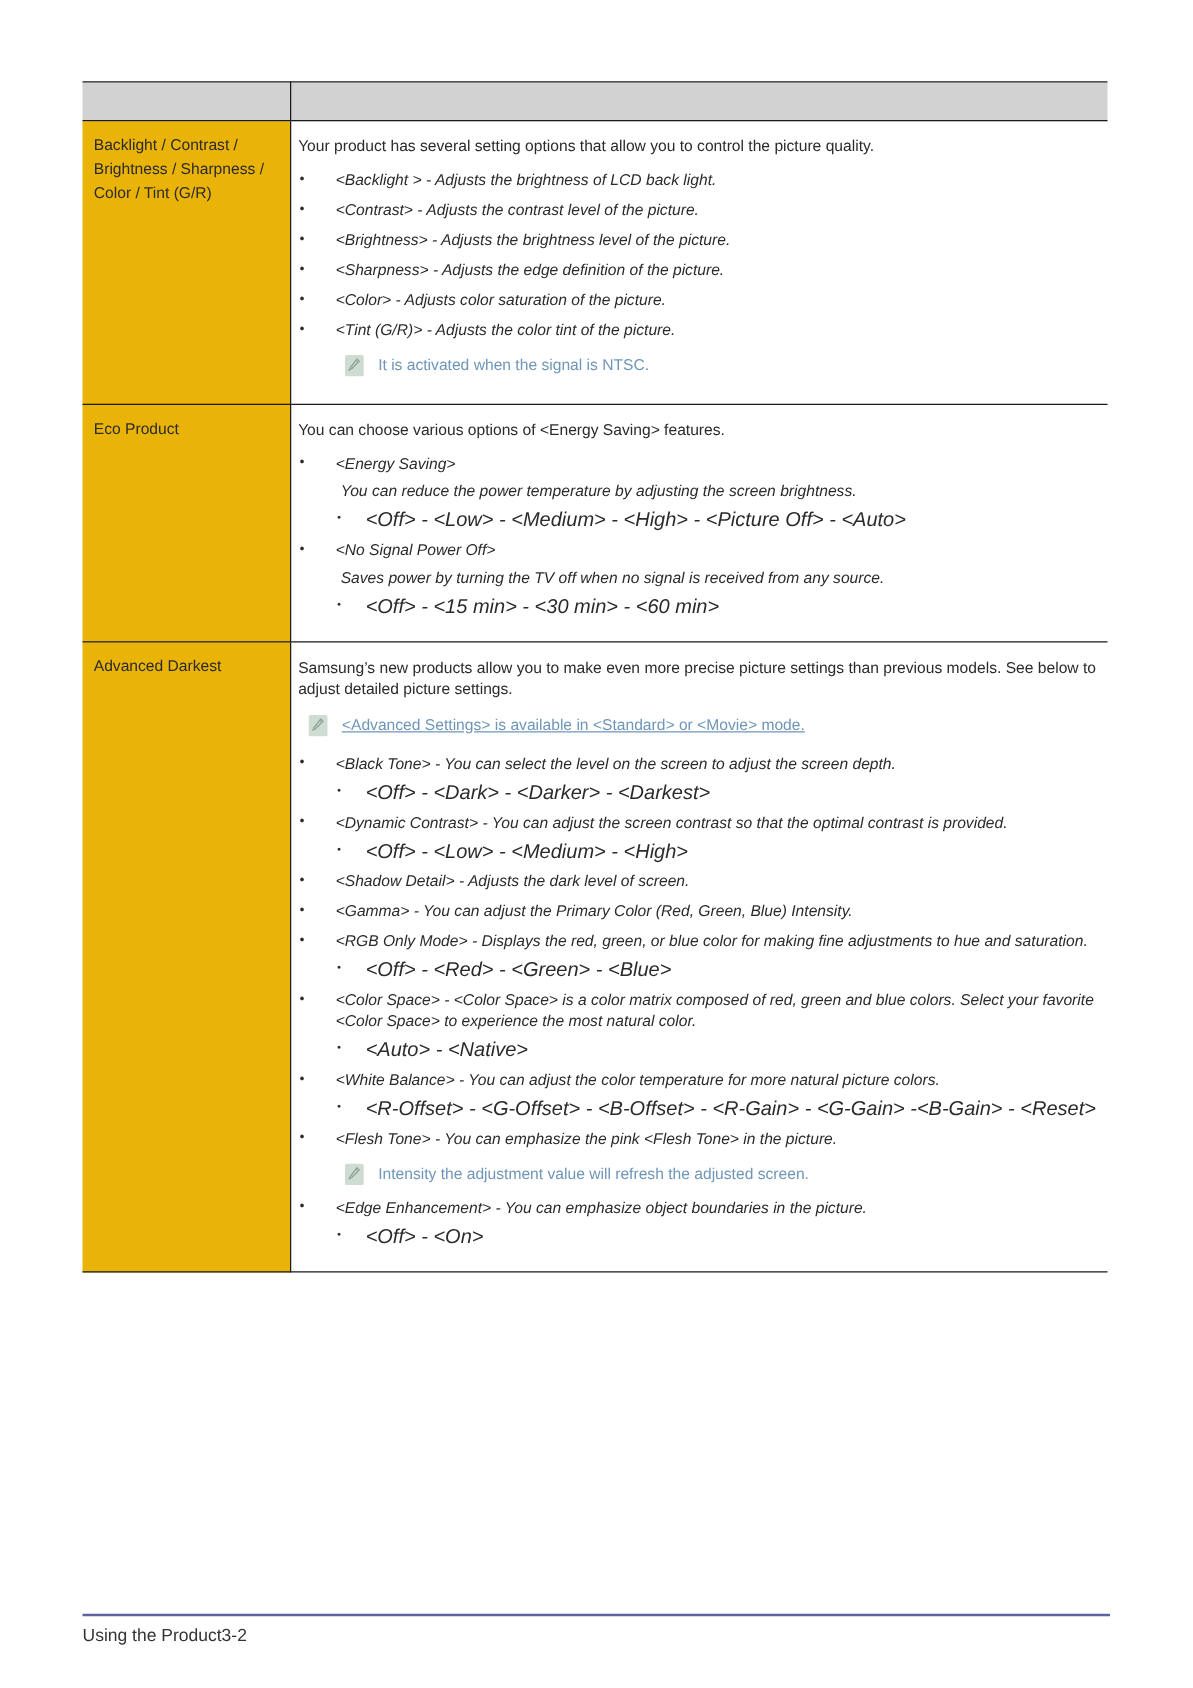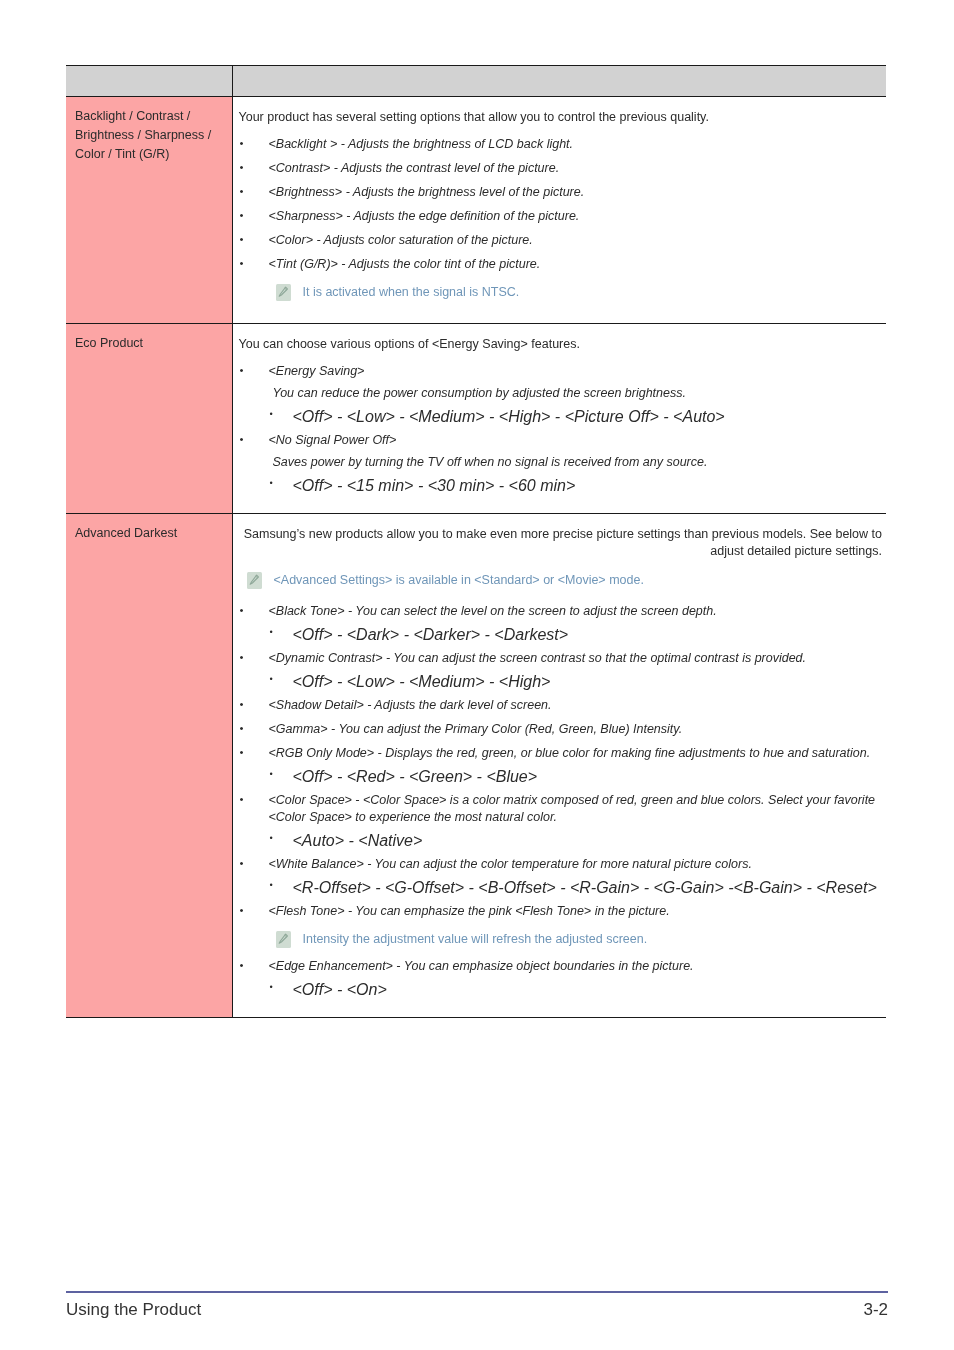--- a/index.html
+++ b/index.html
@@ -49,42 +49,42 @@
 
   .spec-table td {
     vertical-align: top;
     padding: 10px 0 12px 0;
     border-bottom: 1px solid #1a1a1a;
   }
   .spec-table tr:last-child td {
     border-bottom: 1.6px solid #1a1a1a;
   }
   .spec-table td.label-cell {
-    background: #fca5a5;
+    background: #eab308;
     border-right: 1px solid #1a1a1a;
     padding-left: 9px;
     padding-right: 12px;
     font-size: 12.5px;
     line-height: 19px;
     color: #2b2b2b;
   }
   .spec-table td.body-cell {
     padding-left: 6px;
     padding-right: 4px;
   }
 
   
   .intro {
     font-size: 12.5px;
     line-height: 17px;
     color: #2b2b2b;
     margin: 2px 0 10px 0;
     padding-left: 0px;
   }
-  .intro.tight { margin-bottom: 8px; text-align: right; }
+  .intro.tight { margin-bottom: 8px; }
 
   ul.lvl1 {
     list-style: none;
     margin: 0;
     padding: 0;
     font-style: italic;
   }
   ul.lvl1 > li {
     position: relative;
     font-size: 12.5px;
@@ -132,21 +132,21 @@
 
   
   .note {
     display: flex;
     align-items: center;
     color: #6f96b8;
     font-size: 12.5px;
     line-height: 17px;
   }
   .note.indent-deep { padding-left: 37px; margin: 11px 0 10px 0; }
-  .note.indent-shallow { padding-left: 8px; margin: 12px 0 14px 0; }
+  .note.indent-shallow { padding-left: 8px; margin: 12px 0 14px 0; text-decoration: underline; }
 
   .note-icon {
     flex: 0 0 auto;
     width: 15px;
     height: 17px;
     margin-right: 12px;
     margin-top: 0px;
     background: #cfdcd2;
     border-radius: 1.5px;
     position: relative;
@@ -163,22 +163,22 @@
     width: 822px;
     height: 1.5px;
     background: #5d62a0;
   }
   .footer {
     position: absolute;
     left: 66px;
     top: 1300px;
     width: 822px;
     display: flex;
-    justify-content: space-between;
-    font-size: 17px;
+    justify-content: flex-start;
+    font-size: 14px;
     color: #333333;
   }
 </style>
 </head>
 <body>
 
 <div class="page">
 
   <table class="spec-table">
     <colgroup>
@@ -189,21 +189,21 @@
       <tr>
         <th class="h1"></th>
         <th class="h2"></th>
       </tr>
     </thead>
     <tbody>
 
       <tr>
         <td class="label-cell">Backlight / Contrast / Brightness / Sharpness / Color / Tint (G/R)</td>
         <td class="body-cell">
-          <p class="intro">Your product has several setting options that allow you to control the previous quality.</p>
+          <p class="intro">Your product has several setting options that allow you to control the picture quality.</p>
           <ul class="lvl1">
             <li>&lt;Backlight &gt; - Adjusts the brightness of LCD back light.</li>
             <li>&lt;Contrast&gt; - Adjusts the contrast level of the picture.</li>
             <li>&lt;Brightness&gt; - Adjusts the brightness level of the picture.</li>
             <li>&lt;Sharpness&gt; - Adjusts the edge definition of the picture.</li>
             <li>&lt;Color&gt; - Adjusts color saturation of the picture.</li>
             <li>&lt;Tint (G/R)&gt; - Adjusts the color tint of the picture.</li>
           </ul>
           <div class="note indent-deep">
             <span class="note-icon">
@@ -217,21 +217,21 @@
         </td>
       </tr>
 
       <tr>
         <td class="label-cell">Eco Product</td>
         <td class="body-cell">
           <p class="intro">You can choose various options of &lt;Energy Saving&gt; features.</p>
           <ul class="lvl1">
             <li>
               <span>&lt;Energy Saving&gt;</span>
-              <span class="sub-text">You can reduce the power consumption by adjusted the screen brightness.</span>
+              <span class="sub-text">You can reduce the power temperature by adjusting the screen brightness.</span>
               <ul class="lvl2">
                 <li>&lt;Off&gt; - &lt;Low&gt; - &lt;Medium&gt; - &lt;High&gt; - &lt;Picture Off&gt; - &lt;Auto&gt;</li>
               </ul>
             </li>
             <li>
               <span>&lt;No Signal Power Off&gt;</span>
               <span class="sub-text">Saves power by turning the TV off when no signal is received from any source.</span>
               <ul class="lvl2">
                 <li>&lt;Off&gt; - &lt;15 min&gt; - &lt;30 min&gt; - &lt;60 min&gt;</li>
               </ul>

